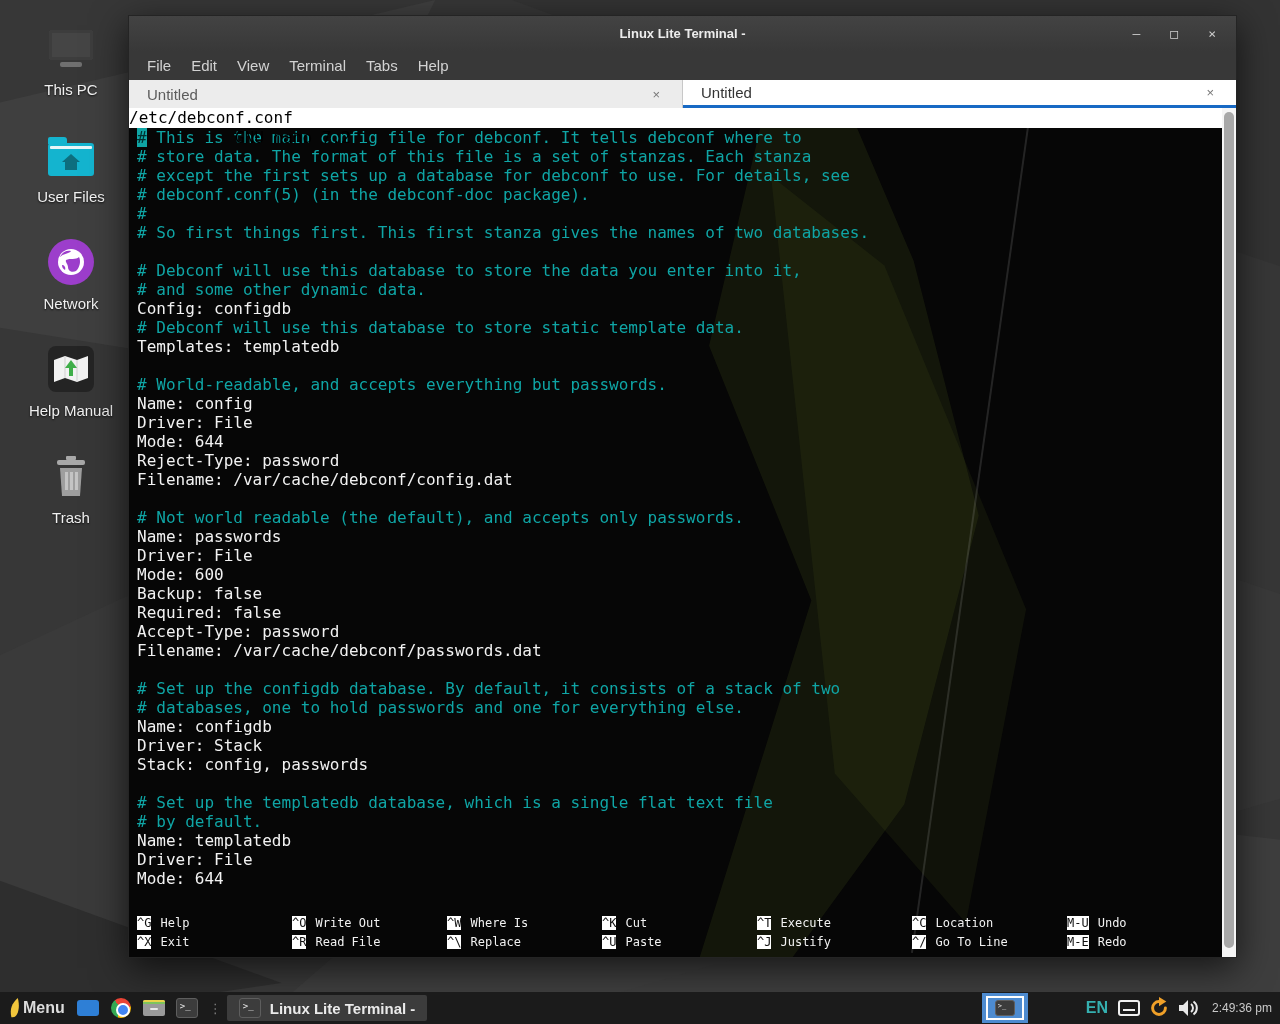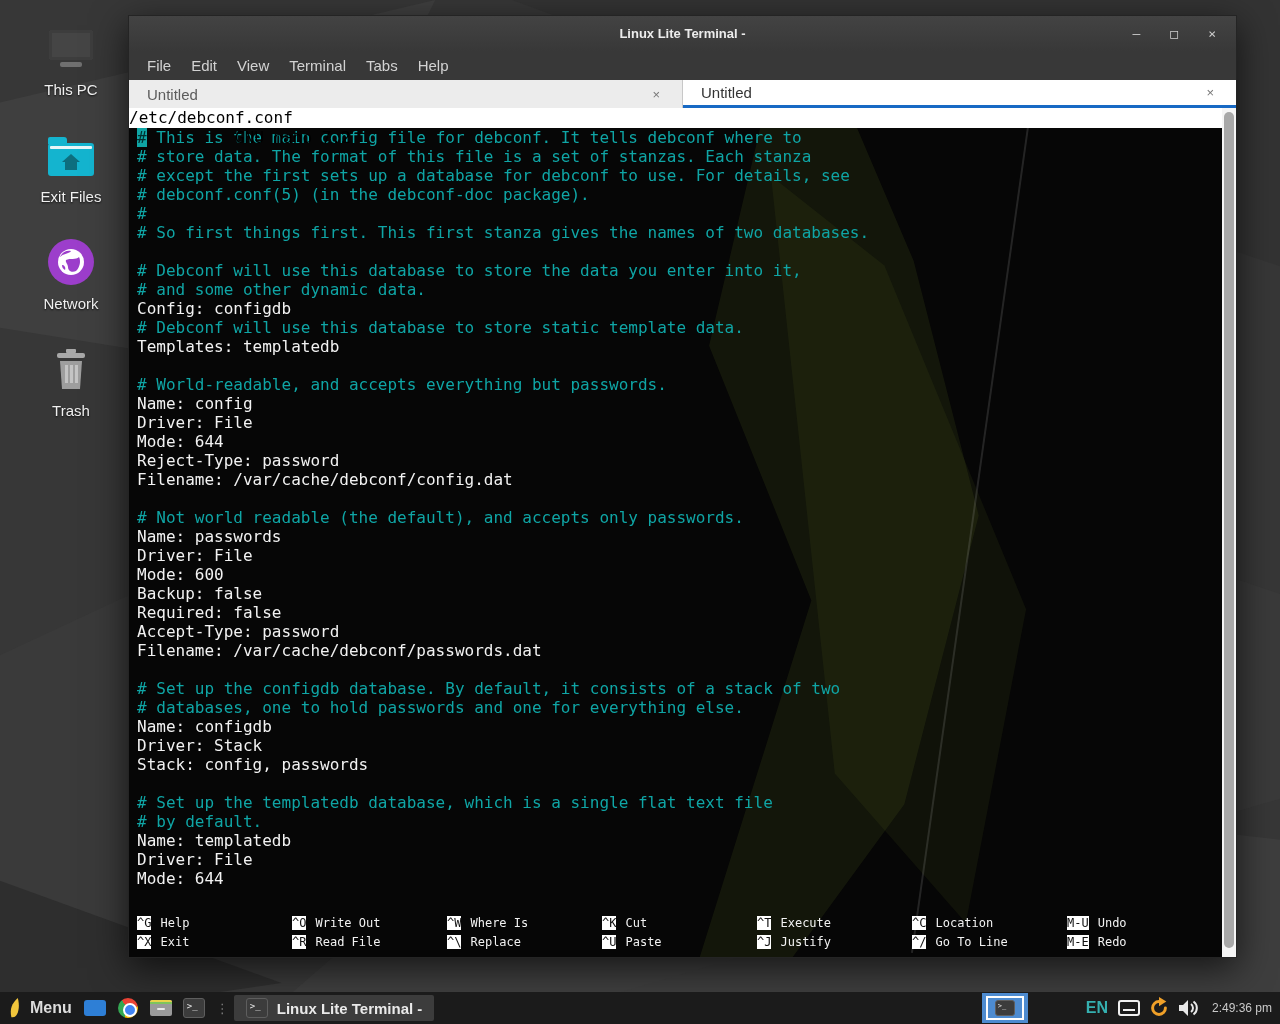--- a/index.html
+++ b/index.html
@@ -86,21 +86,21 @@
   .sc-row { display:grid; grid-template-columns:repeat(7,1fr); font-size:12px; line-height:19px; white-space:pre; }
   .sc-key { background:#ffffff; color:#111; }
   .sc-label { color:var(--plain-text,#f2f2f2); margin-left:9px; }
 
   .scrollbar { position:absolute; top:0; right:0; bottom:0; width:14px; background:#f5f5f5; }
   .scroll-thumb { position:absolute; left:2px; right:2px; top:4px; bottom:9px; background:#a8a8a8; border-radius:6px; }
 
   
   .taskbar { position:absolute; left:0; right:0; bottom:0; height:32px; background:#1b1b1b; z-index:50;
              display:flex; align-items:center; padding:0 8px 0 8px; }
-  .tb-menu { display:flex; align-items:center; gap:7px; margin-right:10px; }
+  .tb-menu { display:flex; align-items:center; margin-right:10px; }
   .tb-menu-label { font-size:16px; font-weight:bold; color:#dcdcdc; }
   .tb-icon { width:26px; height:26px; display:flex; align-items:center; justify-content:center; margin-right:7px; }
   .blue-rect { width:22px; height:16px; background:#2e7fd6; border-radius:3px; }
   .chrome { width:20px; height:20px; border-radius:50%;
             background:conic-gradient(from -40deg, #ea4335 0 120deg, #fbbc05 120deg 240deg, #34a853 240deg 360deg);
             position:relative; }
   .chrome::after { content:""; position:absolute; left:5px; top:5px; width:10px; height:10px;
                    border-radius:50%; background:#4285f4; border:2px solid #fff; }
   .archive { width:22px; height:16px; background:#9a9a9a; border-radius:2px; position:relative; overflow:hidden; }
   .archive::before { content:""; position:absolute; top:0; left:0; right:0; height:4px;
@@ -145,34 +145,47 @@
     </div>
     <div class="dicon">
       <div class="icoBox">
         <div class="folder">
             <div class="stripe"></div>
           <svg width="18" height="16" viewBox="0 0 18 16" style="position:absolute;left:14px;top:11px;">
             <polygon points="9,0 18,8 15,8 15,16 3,16 3,8 0,8" fill="#0d6e7e"></polygon>
           </svg>
         </div>
       </div>
-      <div class="dlabel">Exit Files</div>
+      <div class="dlabel">User Files</div>
     </div>
     <div class="dicon">
       <div class="icoBox">
         <div class="network">
           <svg width="30" height="30" viewBox="0 0 30 30">
             <circle cx="15" cy="15" r="13" fill="#ffffff"></circle>
             <path d="M4 10 C8 6 13 7 15 4 C11 3 6 5 4 10 Z" fill="#9c3ecb"></path>
             <path d="M10 13 C14 11 20 13 23 10 C25 14 24 20 20 24 C16 26 12 24 12 20 C12 17 9 15 10 13 Z" fill="#9c3ecb"></path>
             <path d="M6 18 C8 18 10 20 9 23 C7 22 6 20 6 18 Z" fill="#9c3ecb"></path>
           </svg>
         </div>
       </div>
       <div class="dlabel">Network</div>
+    </div>
+    <div class="dicon">
+      <div class="icoBox">
+        <div class="helpman">
+          <svg width="38" height="30" viewBox="0 0 38 30">
+            <polygon points="2,6 13,2 25,6 36,2 36,24 25,28 13,24 2,28" fill="#f2f2f2"></polygon>
+            <line x1="13" y1="2" x2="13" y2="24" stroke="#cfcfcf" stroke-width="1"></line>
+            <line x1="25" y1="6" x2="25" y2="28" stroke="#cfcfcf" stroke-width="1"></line>
+            <polygon points="19,6 25,14 21,14 21,22 17,22 17,14 13,14" fill="#3fae49"></polygon>
+          </svg>
+        </div>
+      </div>
+      <div class="dlabel">Help Manual</div>
     </div>
     <div class="dicon">
       <div class="icoBox">
         <svg width="36" height="40" viewBox="0 0 36 40">
           <rect x="13" y="0" width="10" height="4" rx="1" fill="#a8a8a8"></rect>
           <rect x="4" y="4" width="28" height="5" rx="2" fill="#a8a8a8"></rect>
           <path d="M7 12 H29 L27 40 H9 Z" fill="#9e9e9e"></path>
           <rect x="12" y="16" width="3" height="18" fill="#c4c4c4"></rect>
           <rect x="17" y="16" width="3" height="18" fill="#c4c4c4"></rect>
           <rect x="22" y="16" width="3" height="18" fill="#c4c4c4"></rect>

